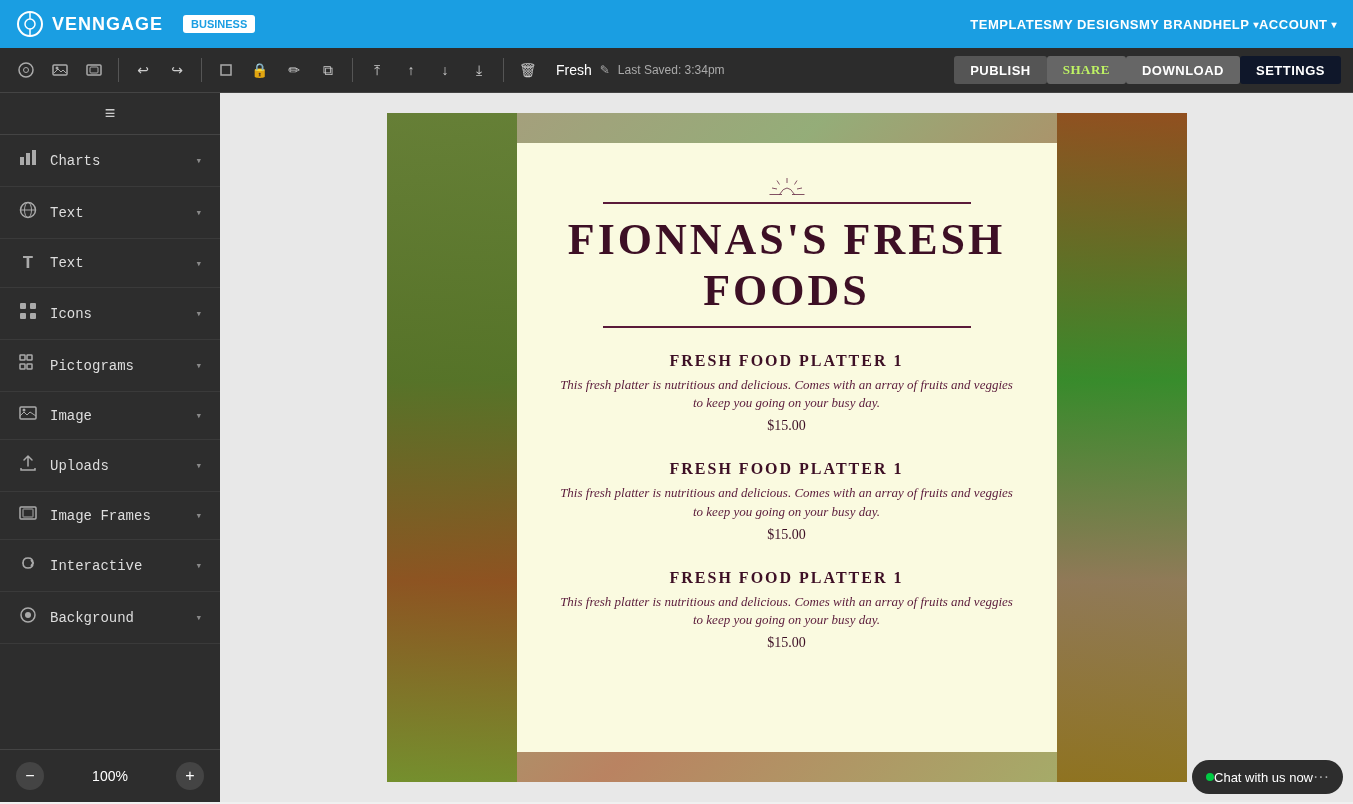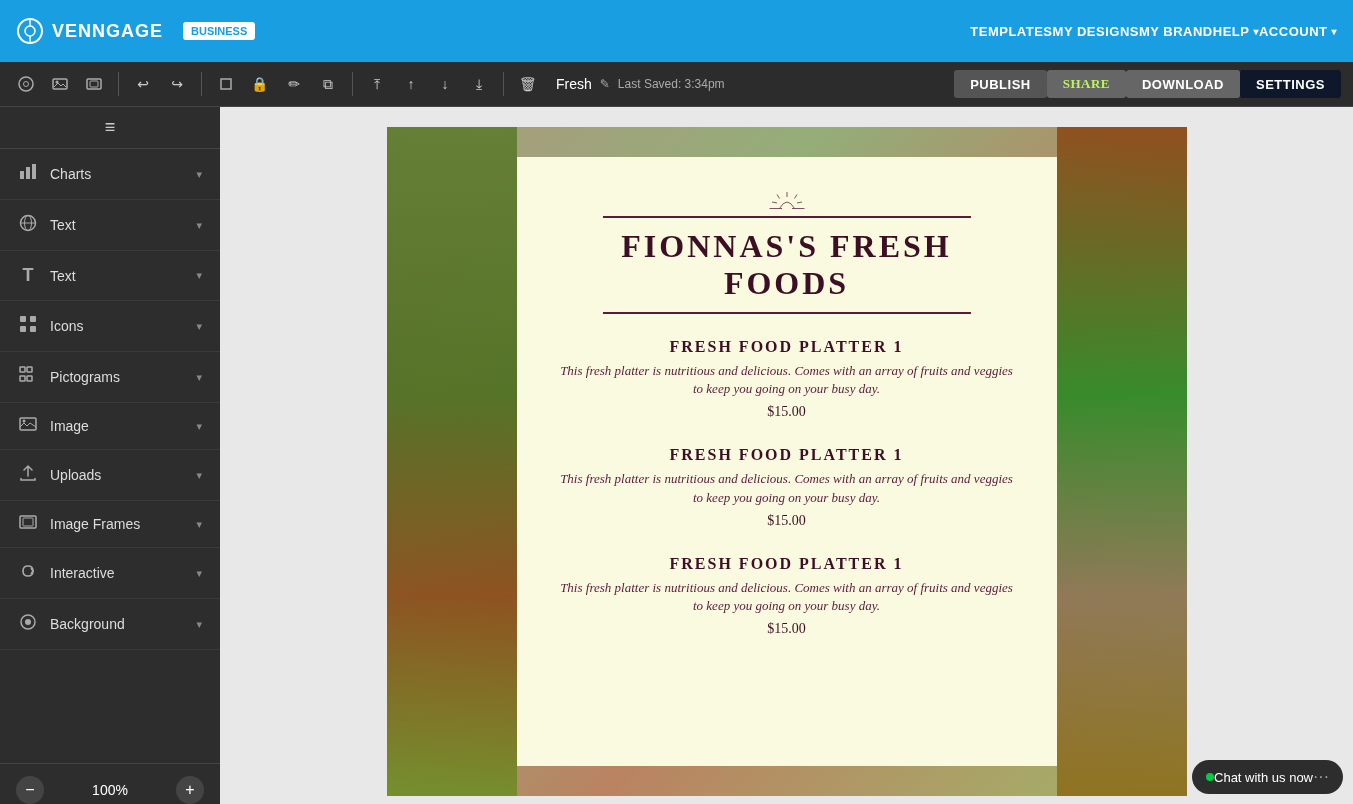--- a/index.html
+++ b/index.html
@@ -1,20 +1,20 @@
 <!DOCTYPE html>
 <html><head>
   <meta charset="utf-8">
   <style>
     * { margin: 0; padding: 0; box-sizing: border-box; }
     body { font-family: Arial, sans-serif; background: #f0f0f0; overflow: hidden; width: 1353px; height: 804px; }
 
     
     .top-nav {
-      height: 62px;
+      height: 48px;
       background: #1a9ee2;
       display: flex;
       align-items: center;
       padding: 0 16px;
       gap: 20px;
       position: relative;
     }
     .logo-area {
       display: flex;
       align-items: center;
@@ -155,20 +155,21 @@
       cursor: pointer;
     }
     .sidebar-item {
       display: flex;
       align-items: center;
       padding: 14px 18px;
       cursor: pointer;
       color: #ccc;
       border-bottom: 1px solid #3a3a3a;
       gap: 12px;
+      font-family: Liberation Mono, monospace;
     }
     .sidebar-item-label {
       flex: 1;
       font-size: 14px;
       color: #ddd;
     }
     .sidebar-item-icon {
       font-size: 16px;
       color: #aaa;
       width: 20px;
@@ -265,21 +266,21 @@
       align-items: center;
       padding: 30px 40px;
     }
     .menu-title-line {
       width: 80%;
       height: 2px;
       background: #5a1a3a;
       margin: 4px 0;
     }
     .menu-title {
-      font-size: 32px;
+      font-size: 44px;
       font-weight: 900;
       color: #3d0f25;
       letter-spacing: 3px;
       text-align: center;
       font-family: Georgia, serif;
       margin: 6px 0;
       text-transform: uppercase;
     }
     .menu-subtitle-line {
       width: 80%;

